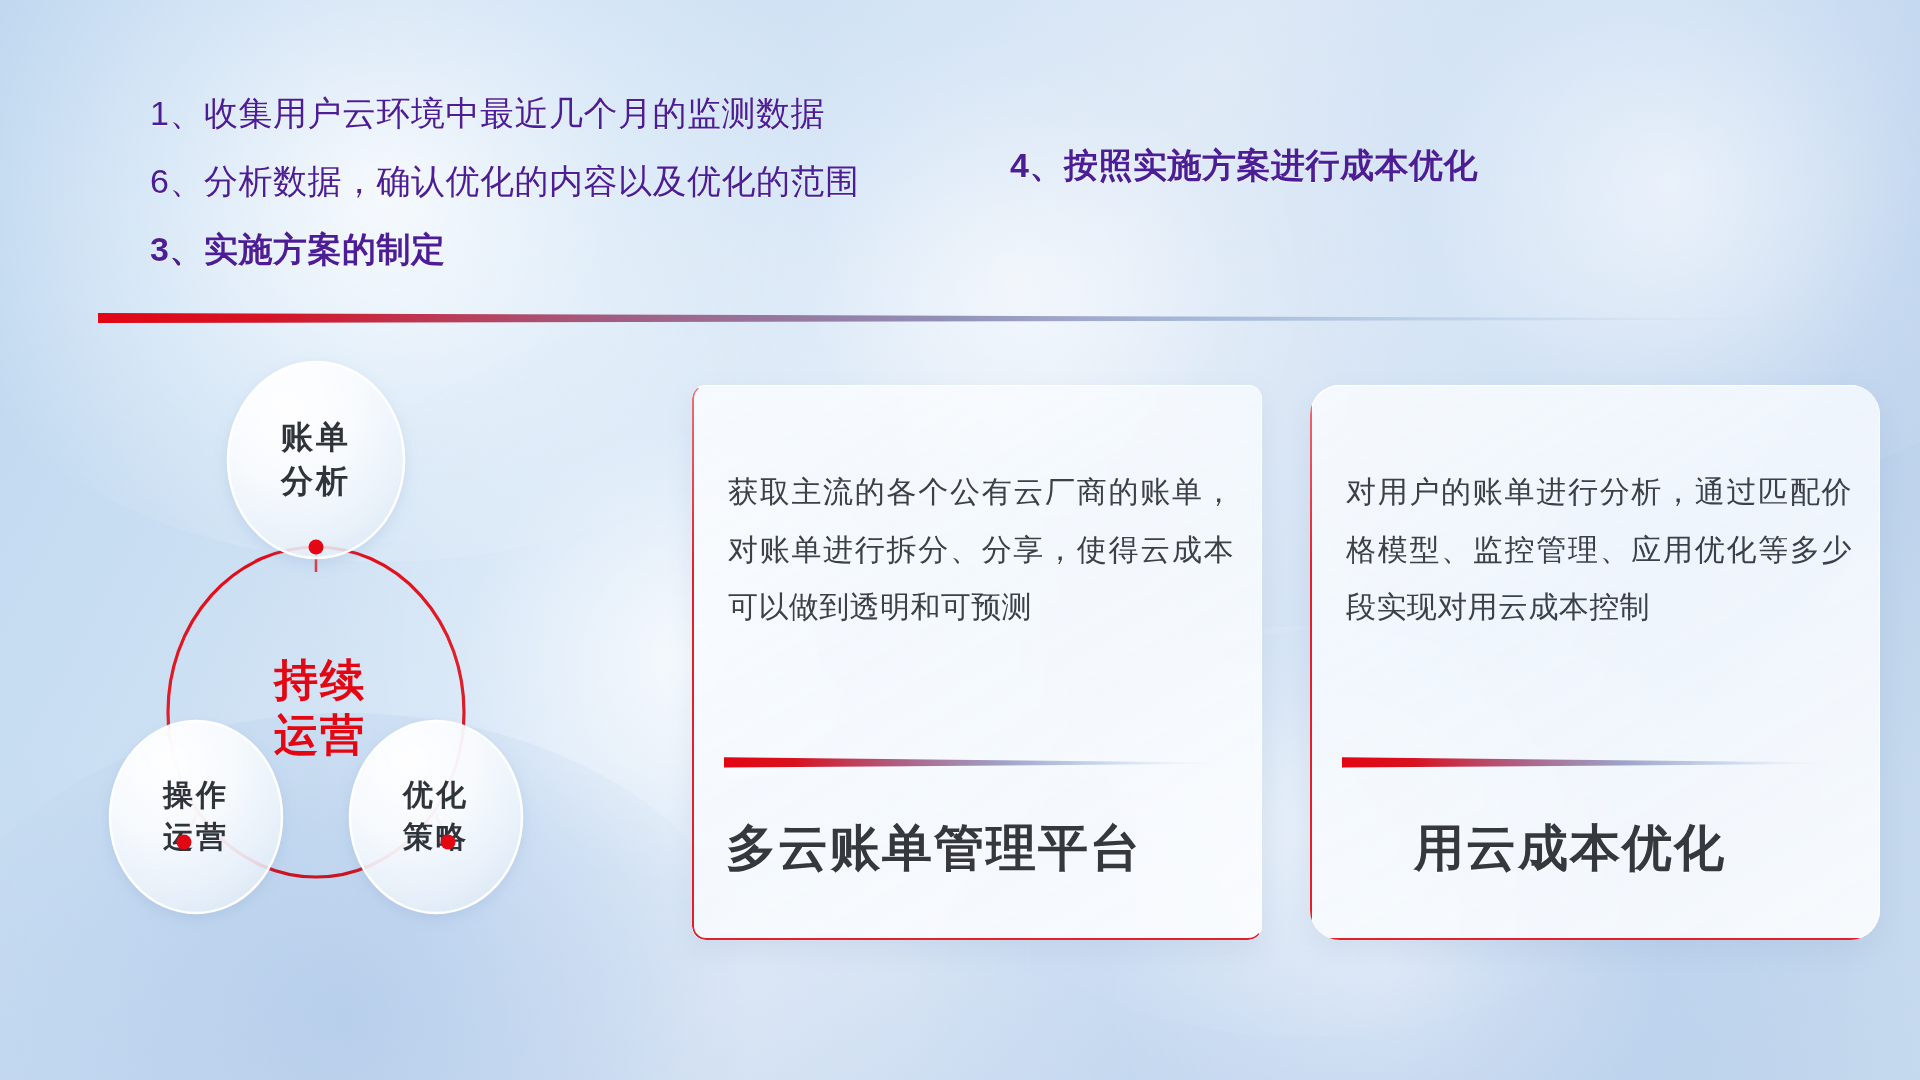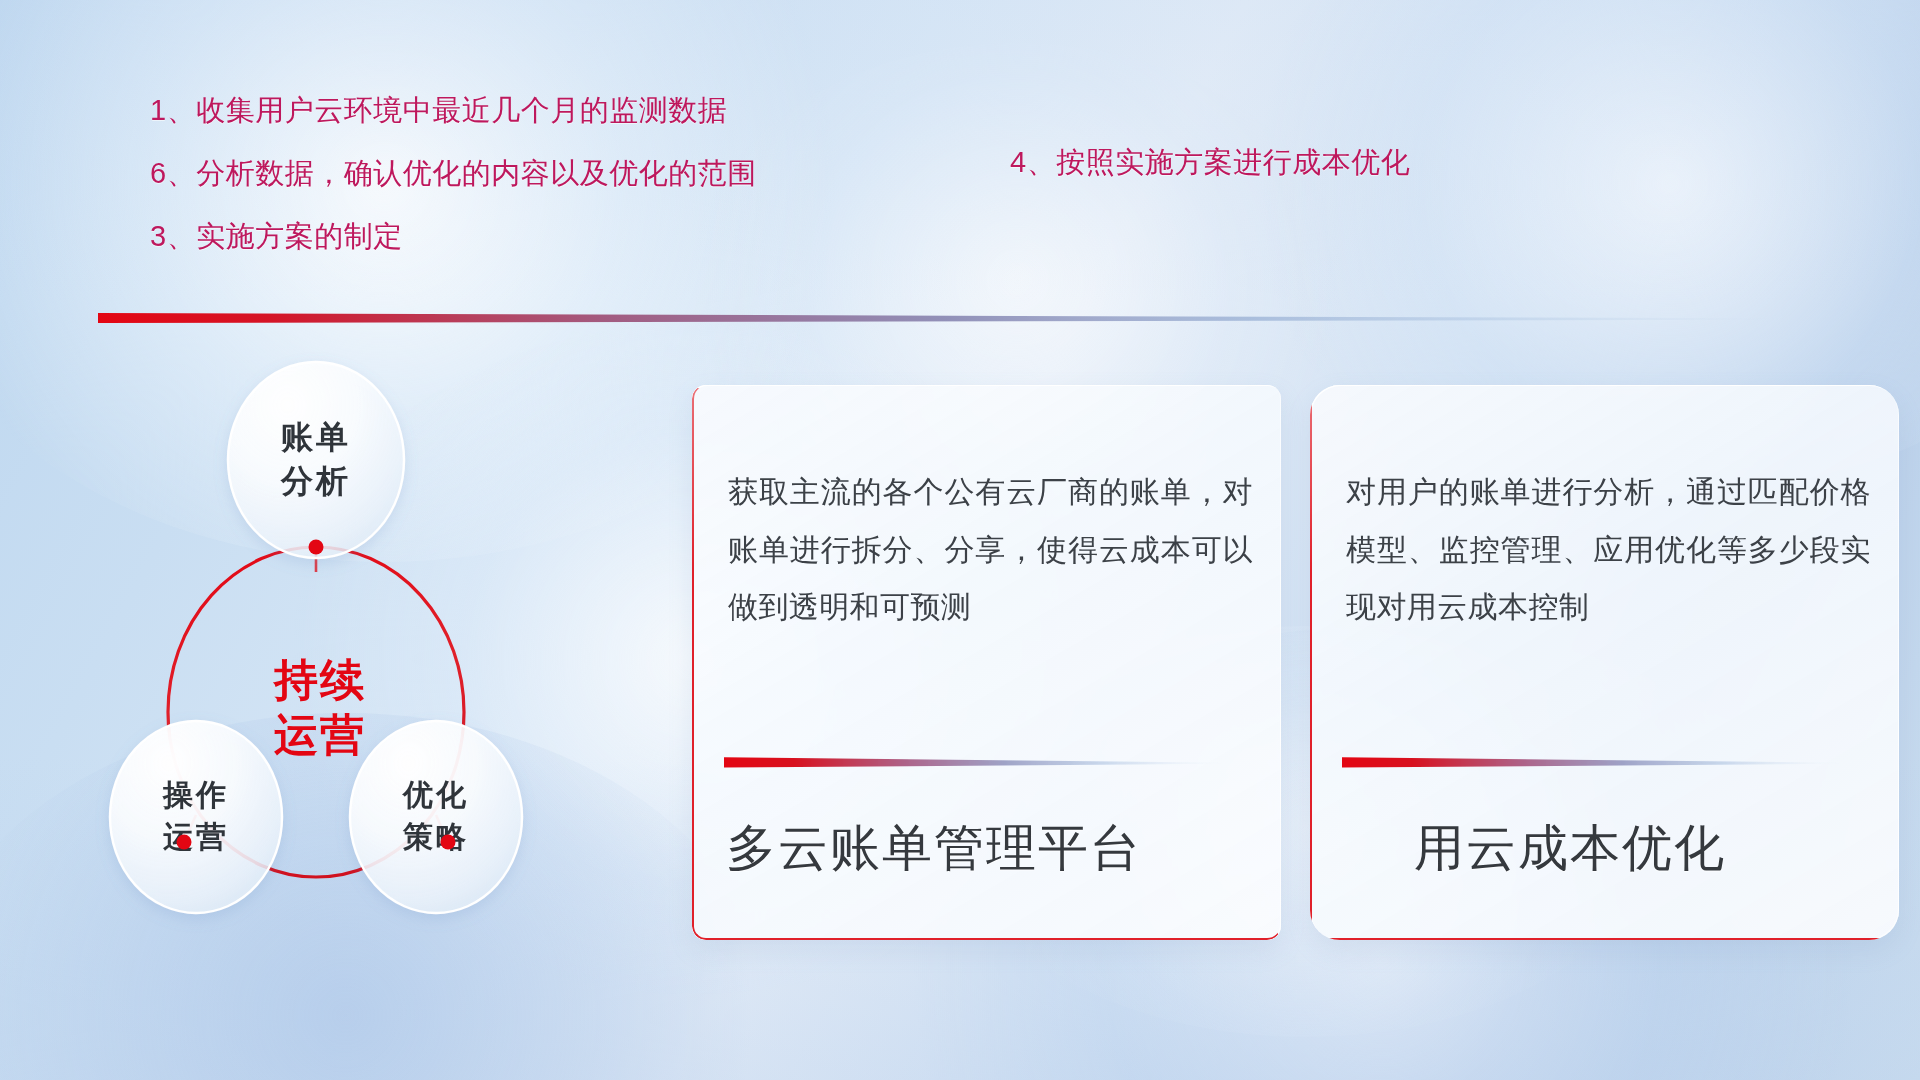--- a/index.html
+++ b/index.html
@@ -32,45 +32,44 @@
     background:radial-gradient(circle at 50% 50%,rgba(255,255,255,.55) 0%,rgba(228,239,251,.22) 52%,rgba(205,226,245,0) 80%);}
   .glow-g{left:50%;bottom:4%;width:36%;height:38%;
     background:radial-gradient(circle at 50% 50%,rgba(255,255,255,.45) 0%,rgba(226,238,250,.18) 55%,rgba(205,226,245,0) 82%);}
   .bg-tint{position:absolute;inset:0;
     background:linear-gradient(180deg,rgba(193,215,240,.25) 0%,rgba(255,255,255,0) 28%,rgba(255,255,255,0) 70%,rgba(176,201,233,.28) 100%);}
 
   
   #bullets-left{position:absolute;left:150px;top:96px;width:700px;}
   #bullets-right{position:absolute;left:1010px;top:148px;width:780px;}
   .bullet{
-    color:#be185d;font-size:29px;line-height:1;
+    color:#4c1d95;font-size:34px;line-height:1;
     letter-spacing:.5px;white-space:nowrap;
     margin-bottom:34px;
     text-shadow:0 1px 0 rgba(255,255,255,.55);
   }
-  .bullet:last-child{margin-bottom:0;}
+  .bullet:last-child{margin-bottom:0;font-weight:bold;}
 
   
   #divider{position:absolute;left:98px;top:311px;width:1700px;height:16px;}
 
   
   #venn{position:absolute;left:92px;top:350px;width:560px;height:610px;}
 
   
   .card{
     position:absolute;top:385px;width:570px;height:555px;
     border-radius:14px;
     background:linear-gradient(150deg,rgba(252,253,255,.80) 0%,rgba(246,250,254,.86) 40%,rgba(252,253,255,.90) 100%);
     box-shadow:
       inset 1px 1px 0 rgba(255,255,255,.95),
       inset -1px -1px 0 rgba(255,255,255,.55),
       0 10px 26px rgba(120,150,190,.14);
     backdrop-filter:blur(2px);
     overflow:hidden;
-    padding-left:19px;
   }
   .card::before{
     content:"";position:absolute;inset:0;border-radius:14px;pointer-events:none;
     border-left:2.2px solid #e0202a;
     border-bottom:2.2px solid #e0202a;
     border-top:1px solid rgba(255,255,255,.9);
     border-right:1px solid rgba(255,255,255,.7);
     -webkit-mask-image:linear-gradient(200deg,rgba(0,0,0,.18) 0%,rgba(0,0,0,.55) 22%,#000 52%,#000 100%);
             mask-image:linear-gradient(200deg,rgba(0,0,0,.18) 0%,rgba(0,0,0,.55) 22%,#000 52%,#000 100%);
   }
@@ -78,21 +77,21 @@
   #card-1{left:1310px;border-radius:30px;}
   .card-body{
     position:absolute;left:36px;right:28px;top:78px;
     color:#3c4147;font-size:30px;line-height:1.92;
     letter-spacing:.4px;
     text-align:justify;
   }
   .card-accent{position:absolute;left:32px;top:370px;width:502px;height:16px;}
   .card-title{
     position:absolute;left:34px;top:430px;right:20px;
-    color:#35393e;font-size:50px;font-weight:normal;
+    color:#35393e;font-size:50px;font-weight:bold;
     letter-spacing:2px;white-space:nowrap;
     text-shadow:0 1px 1px rgba(255,255,255,.8);
   }
   #card-1 .card-title{left:74px;margin-left:30px;}
 </style>
 </head>
 <body>
 
 <div id="stage">
   <div class="bg-base"></div>

